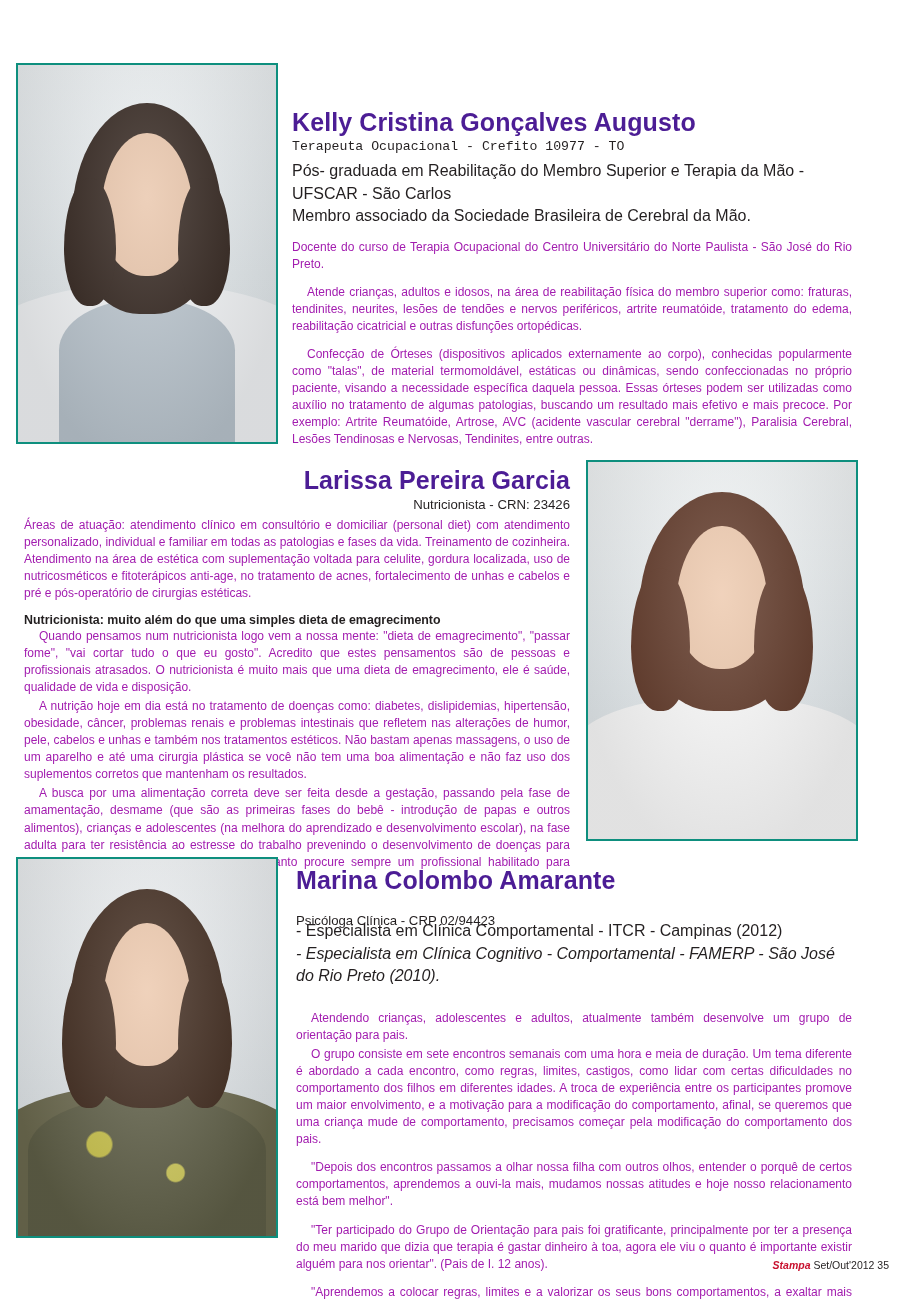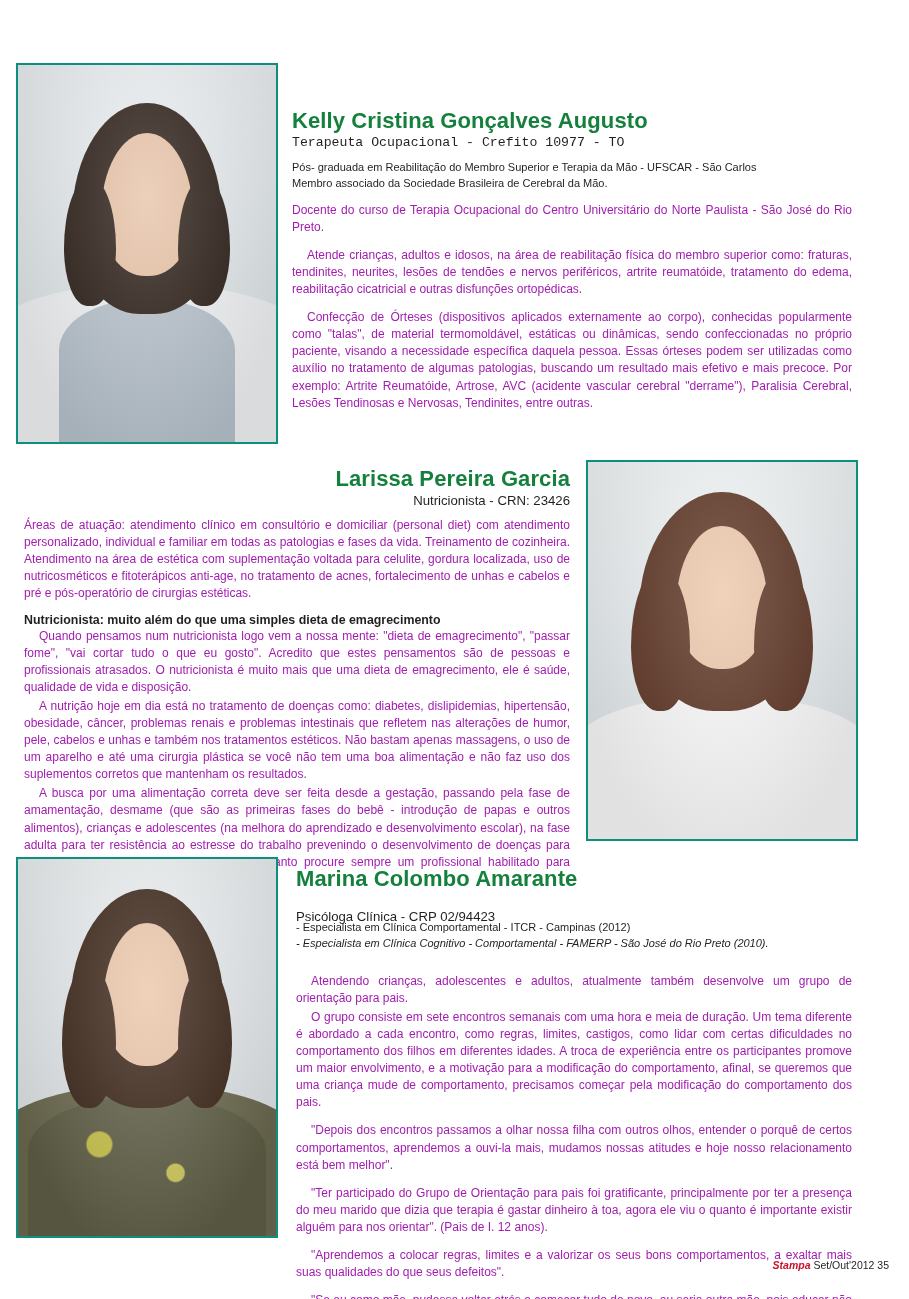--- a/index.html
+++ b/index.html
@@ -52,23 +52,23 @@
     border-radius: 48% 48% 0 0 / 34% 34% 0 0;
   }
   .portrait-shadow {
     position: absolute;
     inset: 0;
     background: radial-gradient(ellipse at 50% 35%, rgba(255,255,255,0.22), rgba(0,0,0,0.10) 78%);
   }
 
   
   .name {
-    color: #15803d;
+    color: #4c1d95;
     font-weight: bold;
-    font-size: 22px;
+    font-size: 25px;
     line-height: 1.15;
     letter-spacing: 0.1px;
   }
   .credential {
     font-size: 13.2px;
     line-height: 1.25;
     color: #231f20;
   }
   p.body {
     font-size: 12px;
@@ -79,21 +79,21 @@
   }
   p.body.tight { margin-bottom: 0; }
   p.indent { text-indent: 15px; }
   .subhead {
     font-size: 12.4px;
     font-weight: bold;
     margin: 0 0 1px 0;
     color: #231f20;
   }
   .line {
-    font-size: 11px;
+    font-size: 16px;
     line-height: 1.42;
     color: #231f20;
     margin: 0;
   }
 
   
   #sec1-photo { left: 16px; top: 63px; width: 258px; height: 377px; }
   #sec1-text { position: absolute; left: 292px; top: 108px; width: 560px; }
   #sec1-text .name { margin-bottom: 2px; }
   #sec1-text .credential { margin-bottom: 14px; font-family: Liberation Mono, monospace; }

